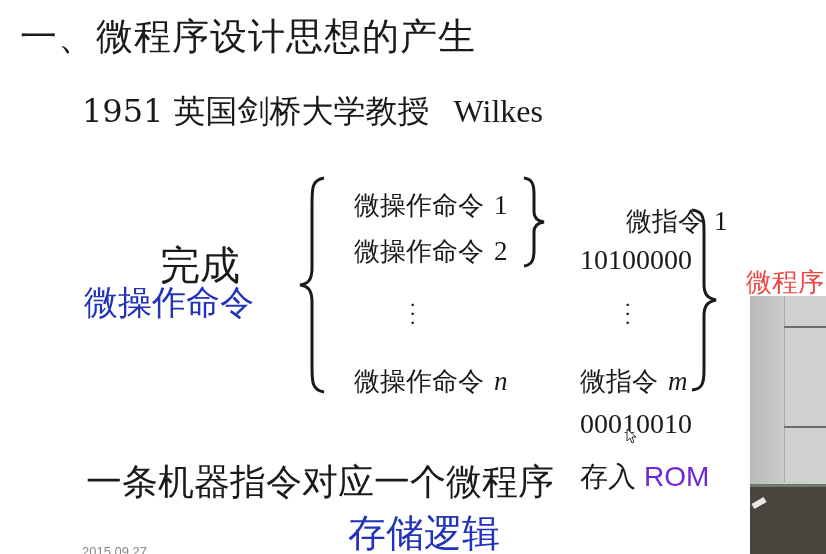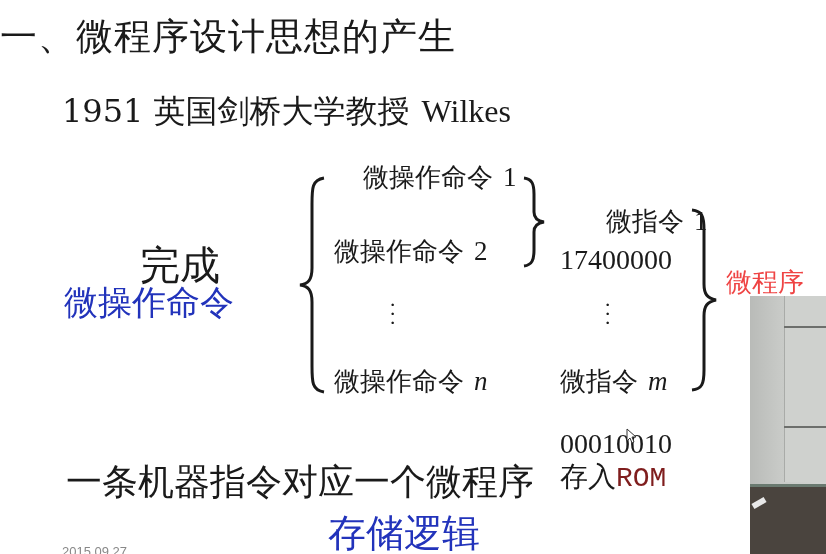--- a/index.html
+++ b/index.html
@@ -2,35 +2,35 @@
 <html><head>
 <meta charset="utf-8">
 <style>
   html, body { margin:0; padding:0; }
   body {
     width:826px; height:554px; overflow:hidden; position:relative;
     background:#ffffff;
     font-family:"DejaVu Serif","Liberation Serif",serif;
     color:#1a1a1a;
   }
-  .abs { position:absolute; white-space:nowrap; }
+  .abs { position:absolute; white-space:nowrap;padding-left:20px; }
   .title { left:0; top:12px; font-size:37px; letter-spacing:1px; }
   .subtitle { left:62px; top:90px; font-size:32px; }
-  .subtitle .en { font-family:"Liberation Serif",serif; margin-left:12px; }
+  .subtitle .en { font-family:"Liberation Serif",serif; margin-left:24px; }
   .wancheng { left:140px; top:238px; font-size:40px; }
   .machine-instr { left:64px; top:280px; font-size:34px; color:#2233bb; }
   .cmd { font-size:26px; }
   .cmd .n { font-family:"Liberation Serif",serif; font-size:27px; margin-left:10px; }
   .cmd .it { font-style:italic; }
   .bin { font-family:"Liberation Serif",serif; font-size:28px; }
   .vdots { font-family:"Liberation Serif",serif; font-size:22px; line-height:9px; width:6px; text-align:center; }
   .wcx { left:726px; top:265px; font-size:26px; color:#ef4444; }
   .bottom1 { left:66px; top:458px; font-size:36px; }
   .rom { left:560px; top:458px; font-size:28px; }
-  .rom .blue { color:#7f1d1d; font-family:Liberation Mono, monospace; margin-left:0; }
+  .rom .blue { color:#6d28d9; font-family:Liberation Sans, sans-serif; margin-left:8px; }
   .logic { left:328px; top:508px; font-size:38px; color:#2233bb; }
   .date { left:62px; top:544px; font-size:13px; color:#888; font-family:"Liberation Sans",sans-serif; }
   .webcam {
     position:absolute; left:750px; top:296px; width:76px; height:258px;
     background:linear-gradient(90deg,#b9bbb8 0%,#c8cac7 40%,#d2d4d1 100%);
   }
   .webcam .panel1 { position:absolute; left:34px; top:0; width:42px; height:186px; background:#cfd1ce; border-left:1px solid #a9aba8; }
   .webcam .line1 { position:absolute; left:34px; top:30px; width:42px; height:2px; background:#6d6f6c; }
   .webcam .line2 { position:absolute; left:34px; top:130px; width:42px; height:2px; background:#6d6f6c; }
   .webcam .floor { position:absolute; left:0; top:188px; width:76px; height:70px; background:#4a443e; border-top:3px solid #6a7a70; }
@@ -46,44 +46,44 @@
   <span>1951 英国剑桥大学教授</span><span class="en">Wilkes</span>
 </div>
 
 <div class="abs wancheng">完成</div>
 <div class="abs machine-instr">微操作命令</div>
 
 <svg style="left:298px;top:176px;" width="30" height="218" viewBox="0 0 30 218">
   <path d="M26 2 C14 4 14 12 14 28 L14 92 C14 104 10 108 2 109 C10 110 14 114 14 126 L14 190 C14 206 14 214 26 216" fill="none" stroke="#1a1a1a" stroke-width="3"></path>
 </svg>
 
-<div class="abs cmd" style="left:334px;top:160px;margin-left:29px;">
+<div class="abs cmd" style="left:334px;top:188px;">
   <span>微操作命令</span><span class="n">1</span>
 </div>
 <div class="abs cmd" style="left:334px;top:234px;">
   <span>微操作命令</span><span class="n">2</span>
 </div>
 <div class="abs vdots" style="left:389px;top:300px;">·<br>·<br>·</div>
 <div class="abs cmd" style="left:334px;top:364px;">
   <span>微操作命令</span><span class="n it">n</span>
 </div>
 
 <svg style="left:522px;top:176px;" width="26" height="92" viewBox="0 0 26 92">
   <path d="M2 2 C10 3 12 8 12 18 L12 36 C12 42 15 45 22 46 C15 47 12 50 12 56 L12 74 C12 84 10 89 2 90" fill="none" stroke="#1a1a1a" stroke-width="3"></path>
 </svg>
 
 <div class="abs cmd" style="left:560px;top:204px;margin-left:46px;">
   <span>微指令</span><span class="n">1</span>
 </div>
-<div class="abs bin" style="left:560px;top:244px;">17400000</div>
+<div class="abs bin" style="left:560px;top:244px;">10100000</div>
 <div class="abs vdots" style="left:604px;top:300px;">·<br>·<br>·</div>
 <div class="abs cmd" style="left:560px;top:364px;">
   <span>微指令</span><span class="n it">m</span>
 </div>
-<div class="abs bin" style="left:560px;top:428px;">00010010</div>
+<div class="abs bin" style="left:560px;top:408px;">00010010</div>
 
 <svg style="left:626px;top:428px;" width="12" height="16" viewBox="0 0 12 16">
   <path d="M1 1 L1 13 L4 10 L6 15 L8 14 L6 9 L10 9 Z" fill="#ffffff" stroke="#333" stroke-width="1"></path>
 </svg>
 
 <svg style="left:690px;top:208px;" width="30" height="184" viewBox="0 0 30 184">
   <path d="M2 2 C12 3 14 8 14 22 L14 76 C14 86 17 90 26 92 C17 94 14 98 14 108 L14 162 C14 176 12 181 2 182" fill="none" stroke="#1a1a1a" stroke-width="3"></path>
 </svg>
 
 <div class="abs wcx">微程序</div>

